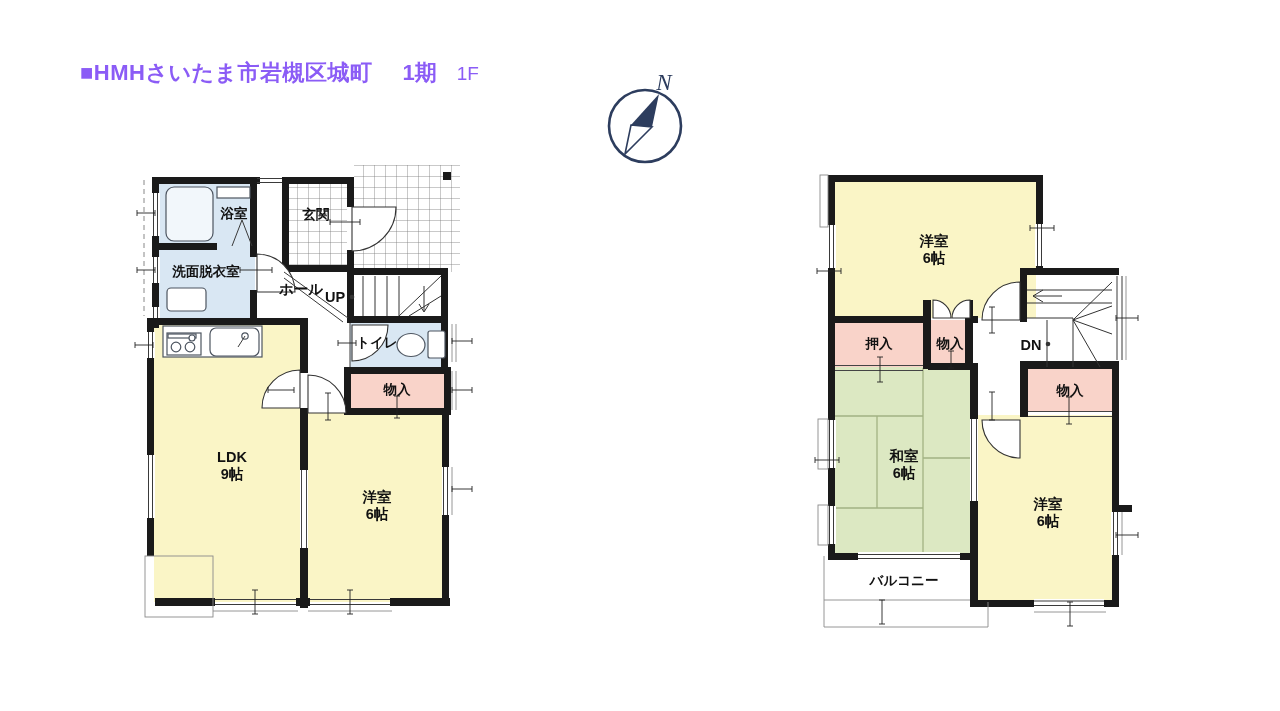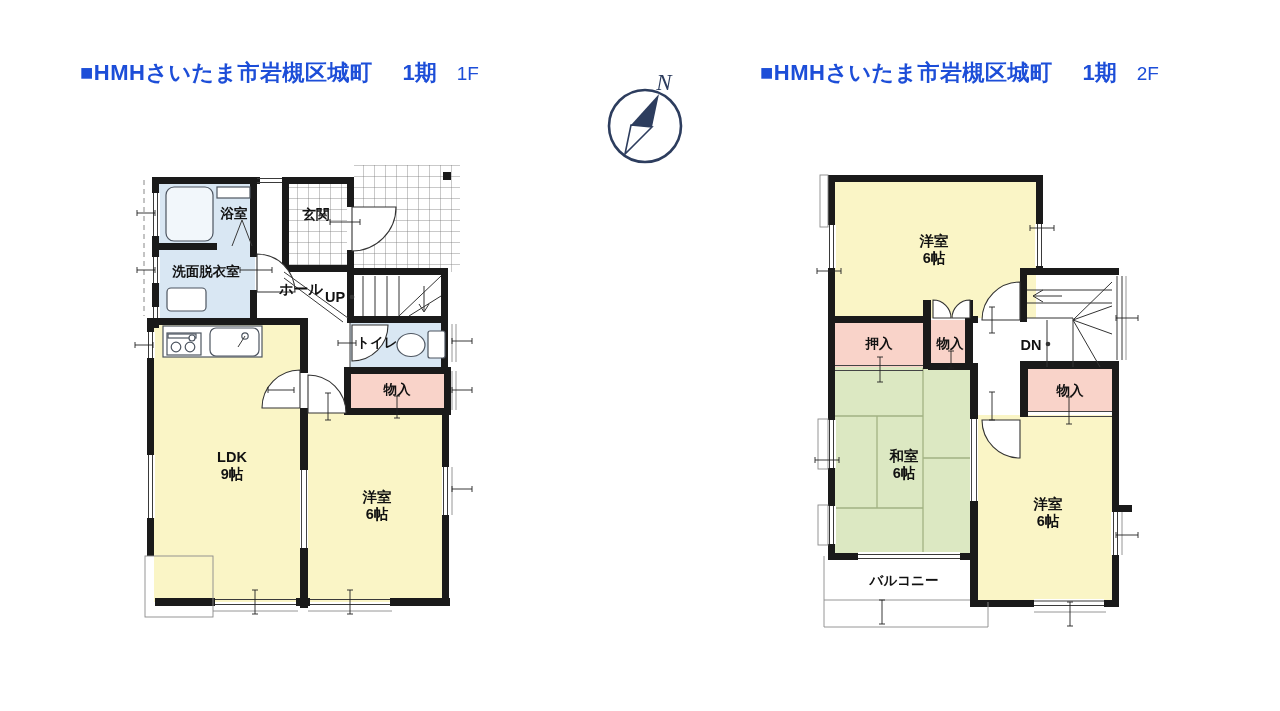--- a/index.html
+++ b/index.html
@@ -1,19 +1,19 @@
 <!DOCTYPE html>
 <html><head>
 <meta charset="utf-8">
 <style>
   html,body{margin:0;padding:0;background:#fff;}
   .canvas{position:relative;width:1280px;height:711px;background:#fff;overflow:hidden;
           font-family:"Liberation Sans",sans-serif;}
   .plans-svg{position:absolute;left:0;top:0;}
-  .fp-title{position:absolute;white-space:nowrap;color:#1d4ed8;}
+  .fp-title{position:absolute;white-space:nowrap;color:#8b5cf6;}
   .fp-title .proj{font-size:22px;font-weight:bold;letter-spacing:.5px;}
   .fp-title .phase{font-size:22px;font-weight:bold;margin-left:30px;}
   .fp-title .fl{font-size:19px;font-weight:normal;margin-left:20px;}
   
   .wall{fill:#1a1a1a;stroke:none;}
   .roomfill{stroke:none;}
   .fan{fill:#ffffff;stroke:#333;stroke-width:1.1;}
   .thin{stroke:#3a3a3a;stroke-width:1;fill:none;}
   .sill{stroke:#8a8a8a;stroke-width:0.9;fill:none;}
   .winline{stroke:#3a3a3a;stroke-width:1;fill:none;}
@@ -326,17 +326,14 @@
       <text class="room-label-lg" x="1048" y="509">洋室</text>
       <text class="room-label-lg" x="1048" y="526">6帖</text>
       <text class="room-label" x="904" y="585">バルコニー</text>
     </g>
   </g>
 </svg>
 
   <div class="fp-title" style="left:80px;top:58px;">
     <span class="proj">■HMHさいたま市岩槻区城町</span><span class="phase">1期</span><span class="fl">1F</span>
   </div>
-  <div class="fp-title" style="left:760px;top:58px;">
-    <span class="proj">■HMHさいたま市岩槻区城町</span><span class="phase">1期</span><span class="fl">2F</span>
-  </div>
 
 </div>
 
 </body></html>

